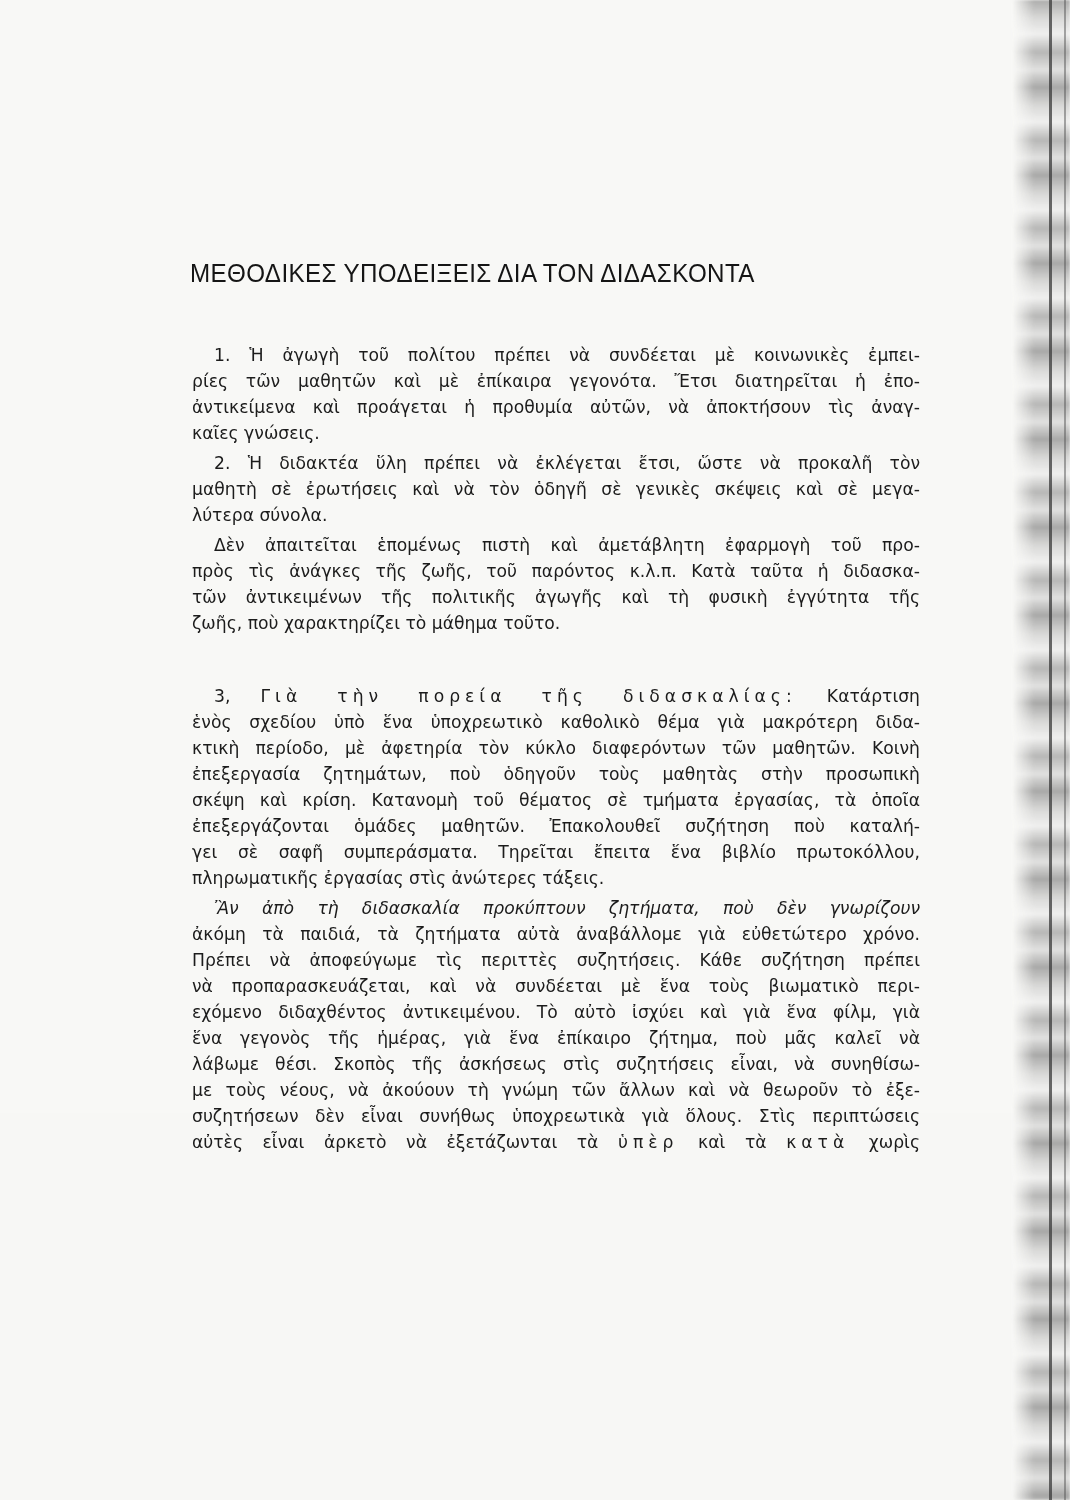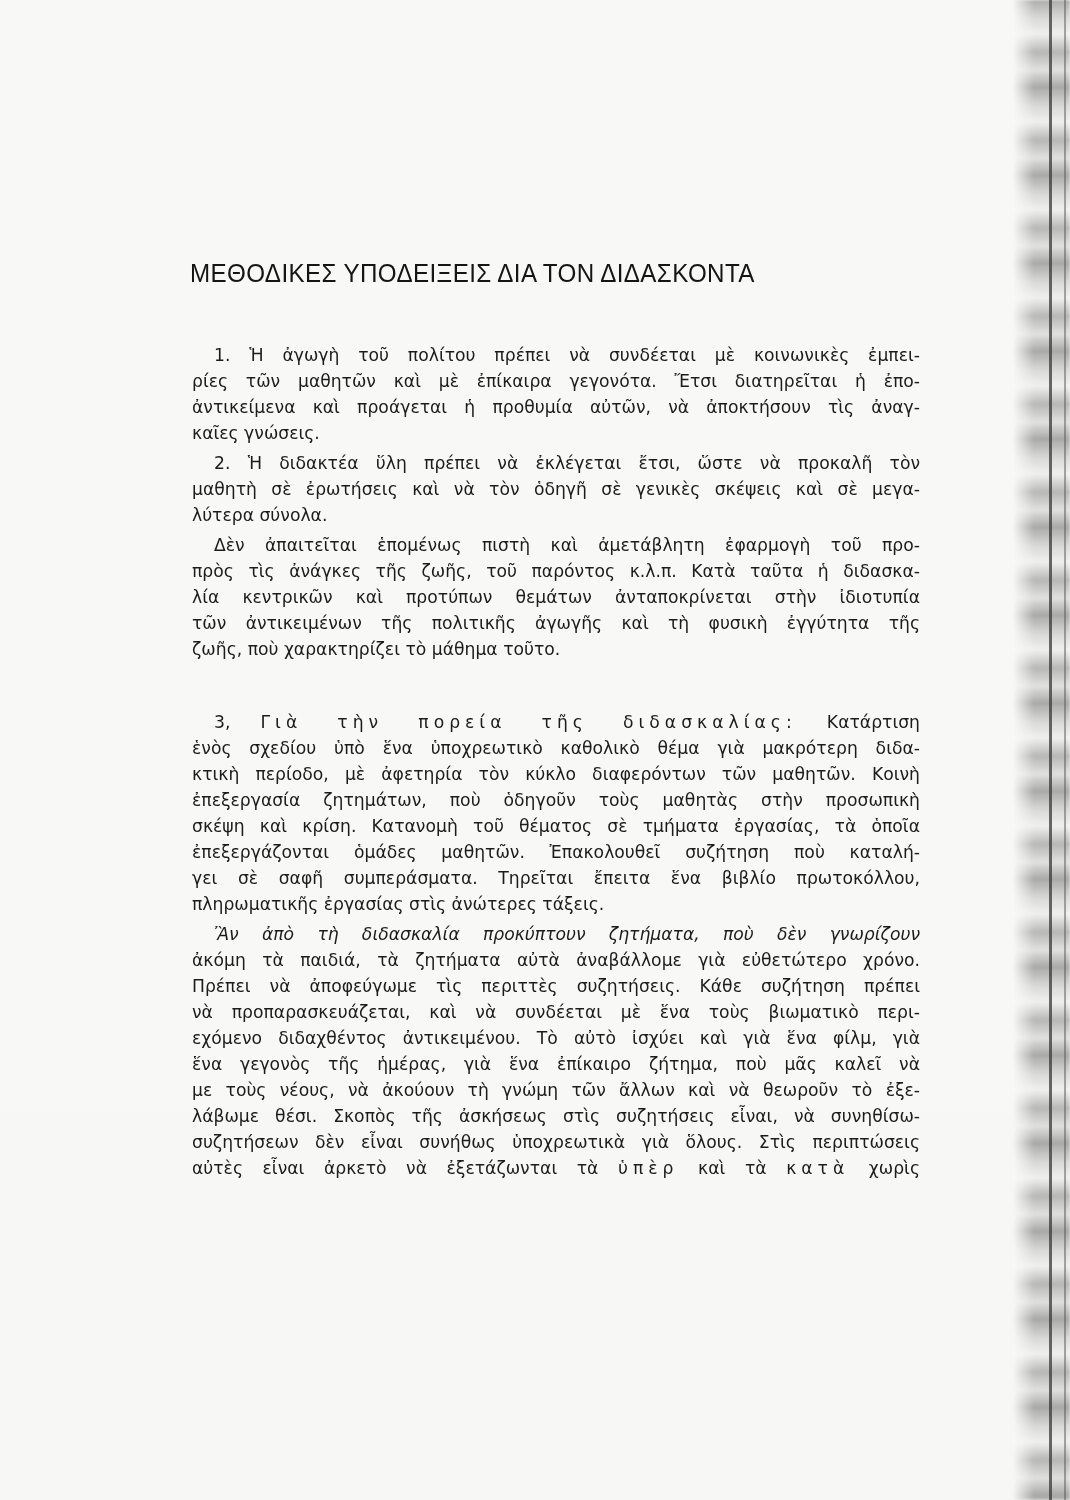--- a/index.html
+++ b/index.html
@@ -73,21 +73,20 @@
 
     <div class="para-block" style="margin-bottom:4px;">
       <span class="line" style="padding-left:22px;">2. Ἡ διδακτέα ὕλη πρέπει νὰ ἐκλέγεται ἔτσι, ὥστε νὰ προκαλῆ τὸν</span>
       <span class="line">μαθητὴ σὲ ἐρωτήσεις καὶ νὰ τὸν ὁδηγῆ σὲ γενικὲς σκέψεις καὶ σὲ μεγα-</span>
       <span class="line last">λύτερα σύνολα.</span>
     </div>
 
     <div class="para-block" style="margin-bottom:4px;">
       <span class="line" style="padding-left:22px;">Δὲν ἀπαιτεῖται ἑπομένως πιστὴ καὶ ἀμετάβλητη ἐφαρμογὴ τοῦ προ-</span>
       <span class="line">πρὸς τὶς ἀνάγκες τῆς ζωῆς, τοῦ παρόντος κ.λ.π. Κατὰ ταῦτα ἡ διδασκα-</span>
-      <span class="line">λία κεντρικῶν καὶ προτύπων  θεμάτων ἀνταποκρίνεται στὴν  ἰδιοτυπία</span>
       <span class="line">τῶν ἀντικειμένων  τῆς πολιτικῆς ἀγωγῆς καὶ τὴ φυσικὴ  ἐγγύτητα τῆς</span>
       <span class="line last">ζωῆς, ποὺ χαρακτηρίζει τὸ μάθημα τοῦτο.</span>
     </div>
 
     <div class="para-block" style="margin-bottom:4px;">
       <span class="line" style="padding-left:22px;margin-top:47px;">
         <span>3,</span>
         <span class="spaced">Γιὰ τὴν πορεία τῆς διδασκαλίας:</span>
         <span>Κατάρτιση</span>
       </span>
@@ -100,22 +99,22 @@
       <span class="line last">πληρωματικῆς ἐργασίας στὶς ἀνώτερες τάξεις.</span>
     </div>
 
     <div class="para-block">
       <span class="line" style="padding-left:22px;font-style:italic;">Ἂν ἀπὸ τὴ διδασκαλία προκύπτουν ζητήματα, ποὺ δὲν  γνωρίζουν</span>
       <span class="line">ἀκόμη τὰ παιδιά, τὰ ζητήματα αὐτὰ ἀναβάλλομε γιὰ εὐθετώτερο χρόνο.</span>
       <span class="line">Πρέπει νὰ ἀποφεύγωμε  τὶς περιττὲς συζητήσεις. Κάθε  συζήτηση πρέπει</span>
       <span class="line">νὰ προπαρασκευάζεται, καὶ νὰ συνδέεται μὲ ἕνα τοὺς βιωματικὸ περι-</span>
       <span class="line">εχόμενο διδαχθέντος ἀντικειμένου. Τὸ αὐτὸ ἰσχύει καὶ γιὰ ἕνα φίλμ, γιὰ</span>
       <span class="line">ἕνα γεγονὸς τῆς ἡμέρας, γιὰ ἕνα ἐπίκαιρο  ζήτημα, ποὺ μᾶς καλεῖ νὰ</span>
+      <span class="line">λάβωμε θέσι. Σκοπὸς τῆς ἀσκήσεως στὶς συζητήσεις εἶναι, νὰ συνηθίσω-</span>
       <span class="line">με τοὺς νέους, νὰ ἀκούουν τὴ γνώμη τῶν ἄλλων καὶ νὰ θεωροῦν τὸ ἐξε-</span>
-      <span class="line">λάβωμε θέσι. Σκοπὸς τῆς ἀσκήσεως στὶς συζητήσεις εἶναι, νὰ συνηθίσω-</span>
       <span class="line">συζητήσεων δὲν εἶναι συνήθως ὑποχρεωτικὰ γιὰ ὅλους. Στὶς περιπτώσεις</span>
       <span class="line">
         <span>αὐτὲς εἶναι ἀρκετὸ νὰ ἐξετάζωνται τὰ</span>
         <span class="spaced">ὑπὲρ</span>
         <span>καὶ τὰ</span>
         <span class="spaced">κατὰ</span>
         <span>χωρὶς</span>
       </span>
     </div>
 

